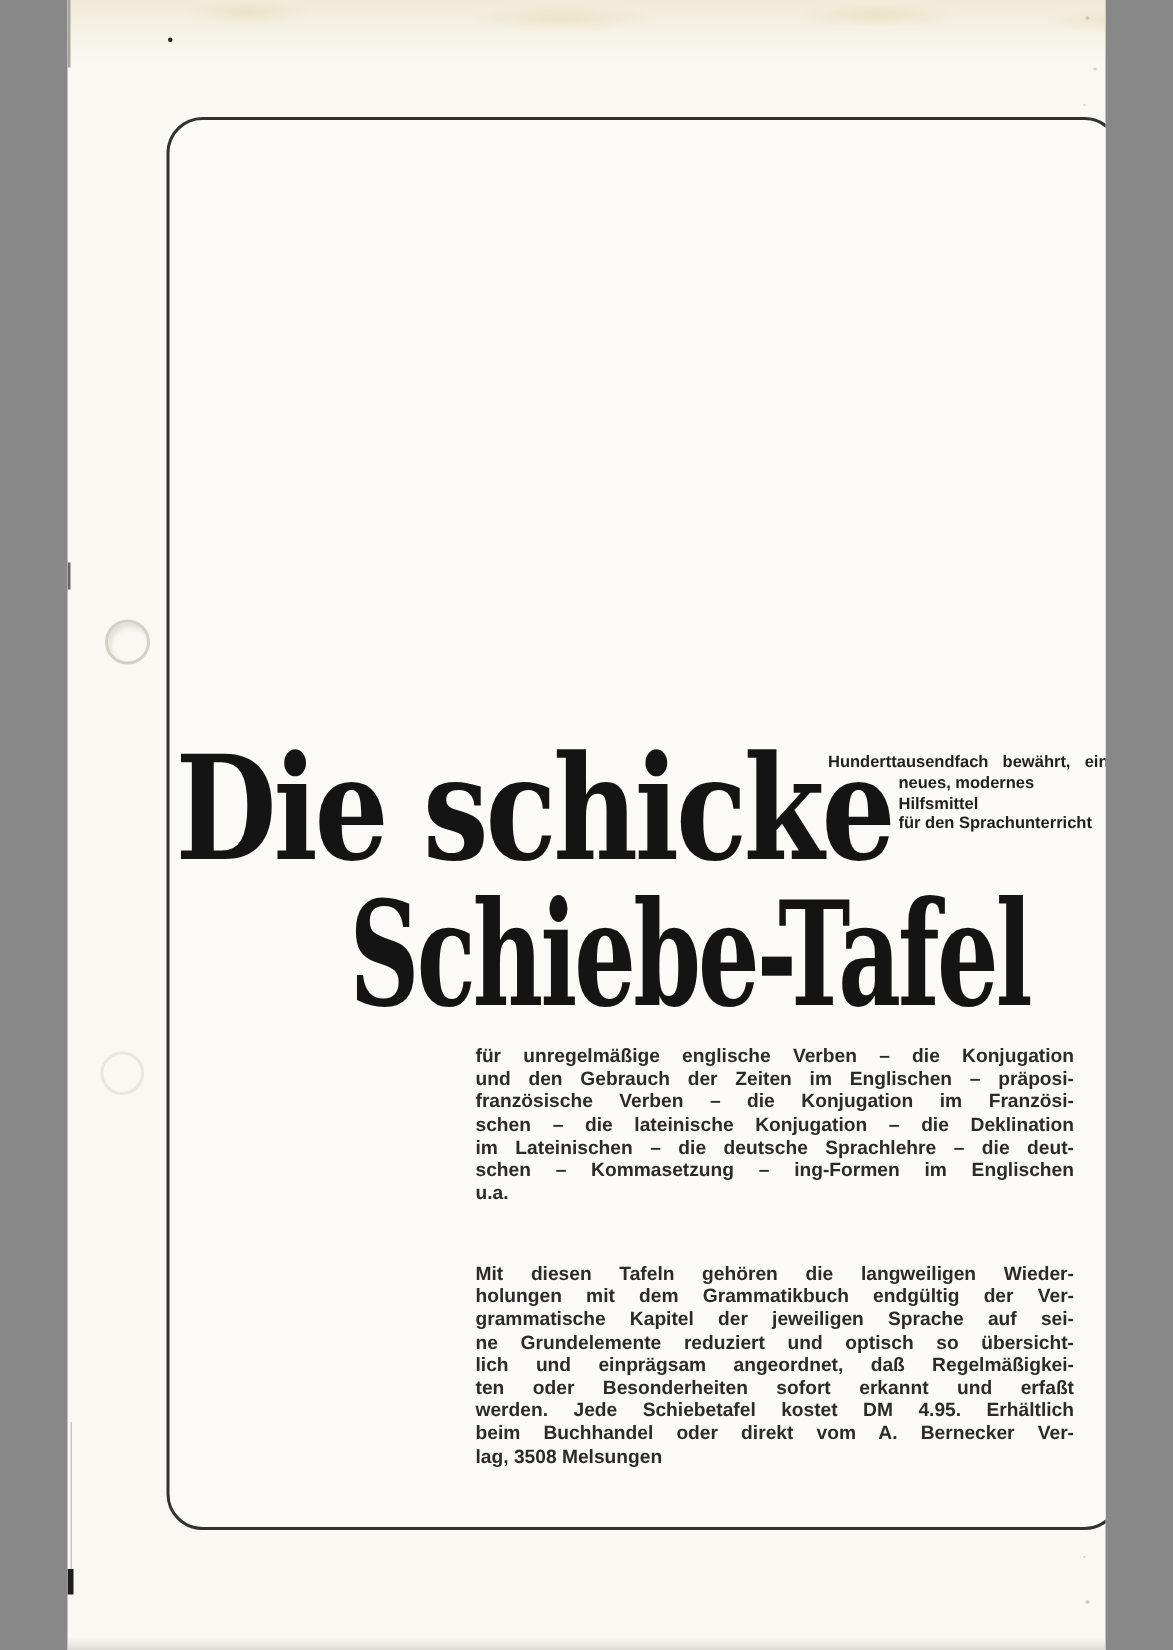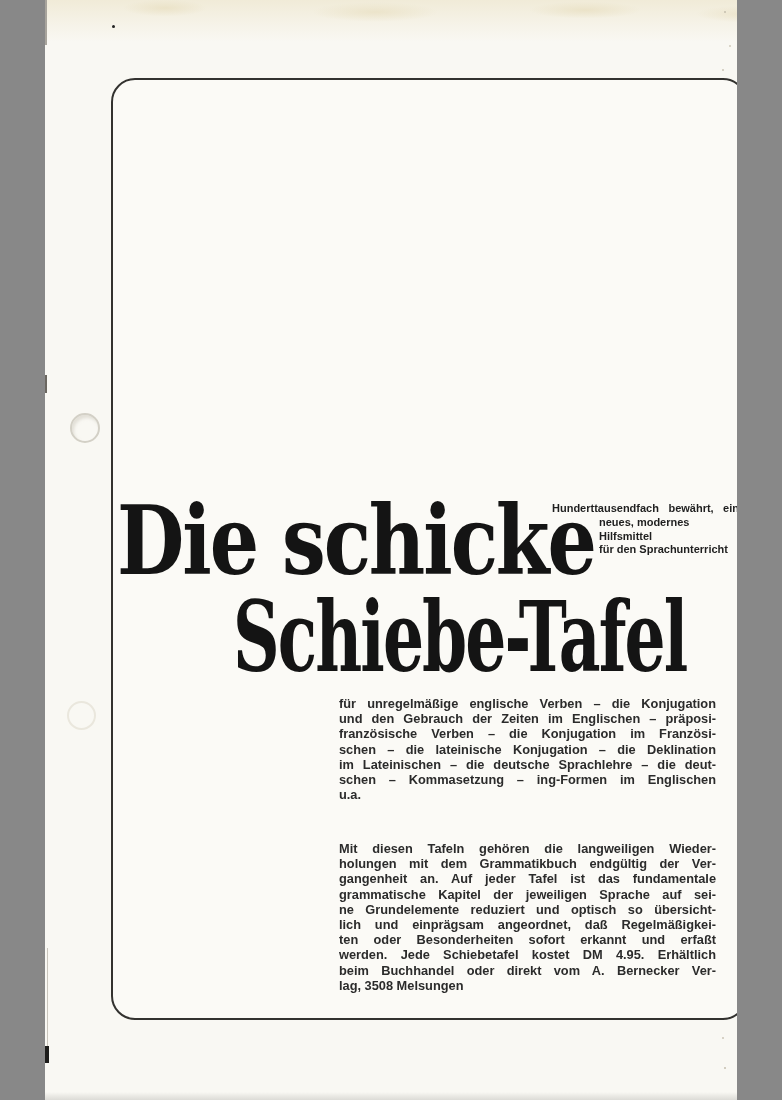--- a/index.html
+++ b/index.html
@@ -66,21 +66,21 @@
   }
   .tagline .tl0{width:187px; text-align:justify; text-align-last:justify;}
   .tagline .tli{margin-left:47px;}
   
   .para{
     position:absolute; left:272px; width:399px;
     color:var(--body-ink); font-size:12.8px; font-weight:bold; line-height:15.2px;
   }
   .para.p1{top:696px;}
   .para.p2{top:841px;}
-  .jline{text-align:justify; text-align-last:justify; white-space:normal;margin-left:22px;}
+  .jline{text-align:justify; text-align-last:justify; white-space:normal;}
   .jline.last{text-align-last:left;}
 </style>
 </head>
 <body>
 
 <div class="page">
 
   <div class="edge-top"></div>
   <div class="edge-right-noise"></div>
   <div class="edge-bottom"></div>
@@ -113,21 +113,20 @@
     <div class="jline">französische Verben – die Konjugation im Französi-</div>
     <div class="jline">schen – die lateinische Konjugation – die Deklination</div>
     <div class="jline">im Lateinischen – die deutsche Sprachlehre – die deut-</div>
     <div class="jline">schen – Kommasetzung – ing-Formen im Englischen</div>
     <div class="jline last">u.a.</div>
   </div>
 
   <div class="para p2">
     <div class="jline">Mit diesen Tafeln gehören die langweiligen Wieder-</div>
     <div class="jline">holungen mit dem Grammatikbuch endgültig der Ver-</div>
-    <div class="jline">gangenheit an. Auf jeder Tafel ist das fundamentale</div>
     <div class="jline">grammatische Kapitel der jeweiligen Sprache auf sei-</div>
     <div class="jline">ne Grundelemente reduziert und optisch so übersicht-</div>
     <div class="jline">lich und einprägsam angeordnet, daß Regelmäßigkei-</div>
     <div class="jline">ten oder Besonderheiten sofort erkannt und erfaßt</div>
     <div class="jline">werden. Jede Schiebetafel kostet DM 4.95. Erhältlich</div>
     <div class="jline">beim Buchhandel oder direkt vom A. Bernecker Ver-</div>
     <div class="jline last">lag, 3508 Melsungen</div>
   </div>
 
 </div>

